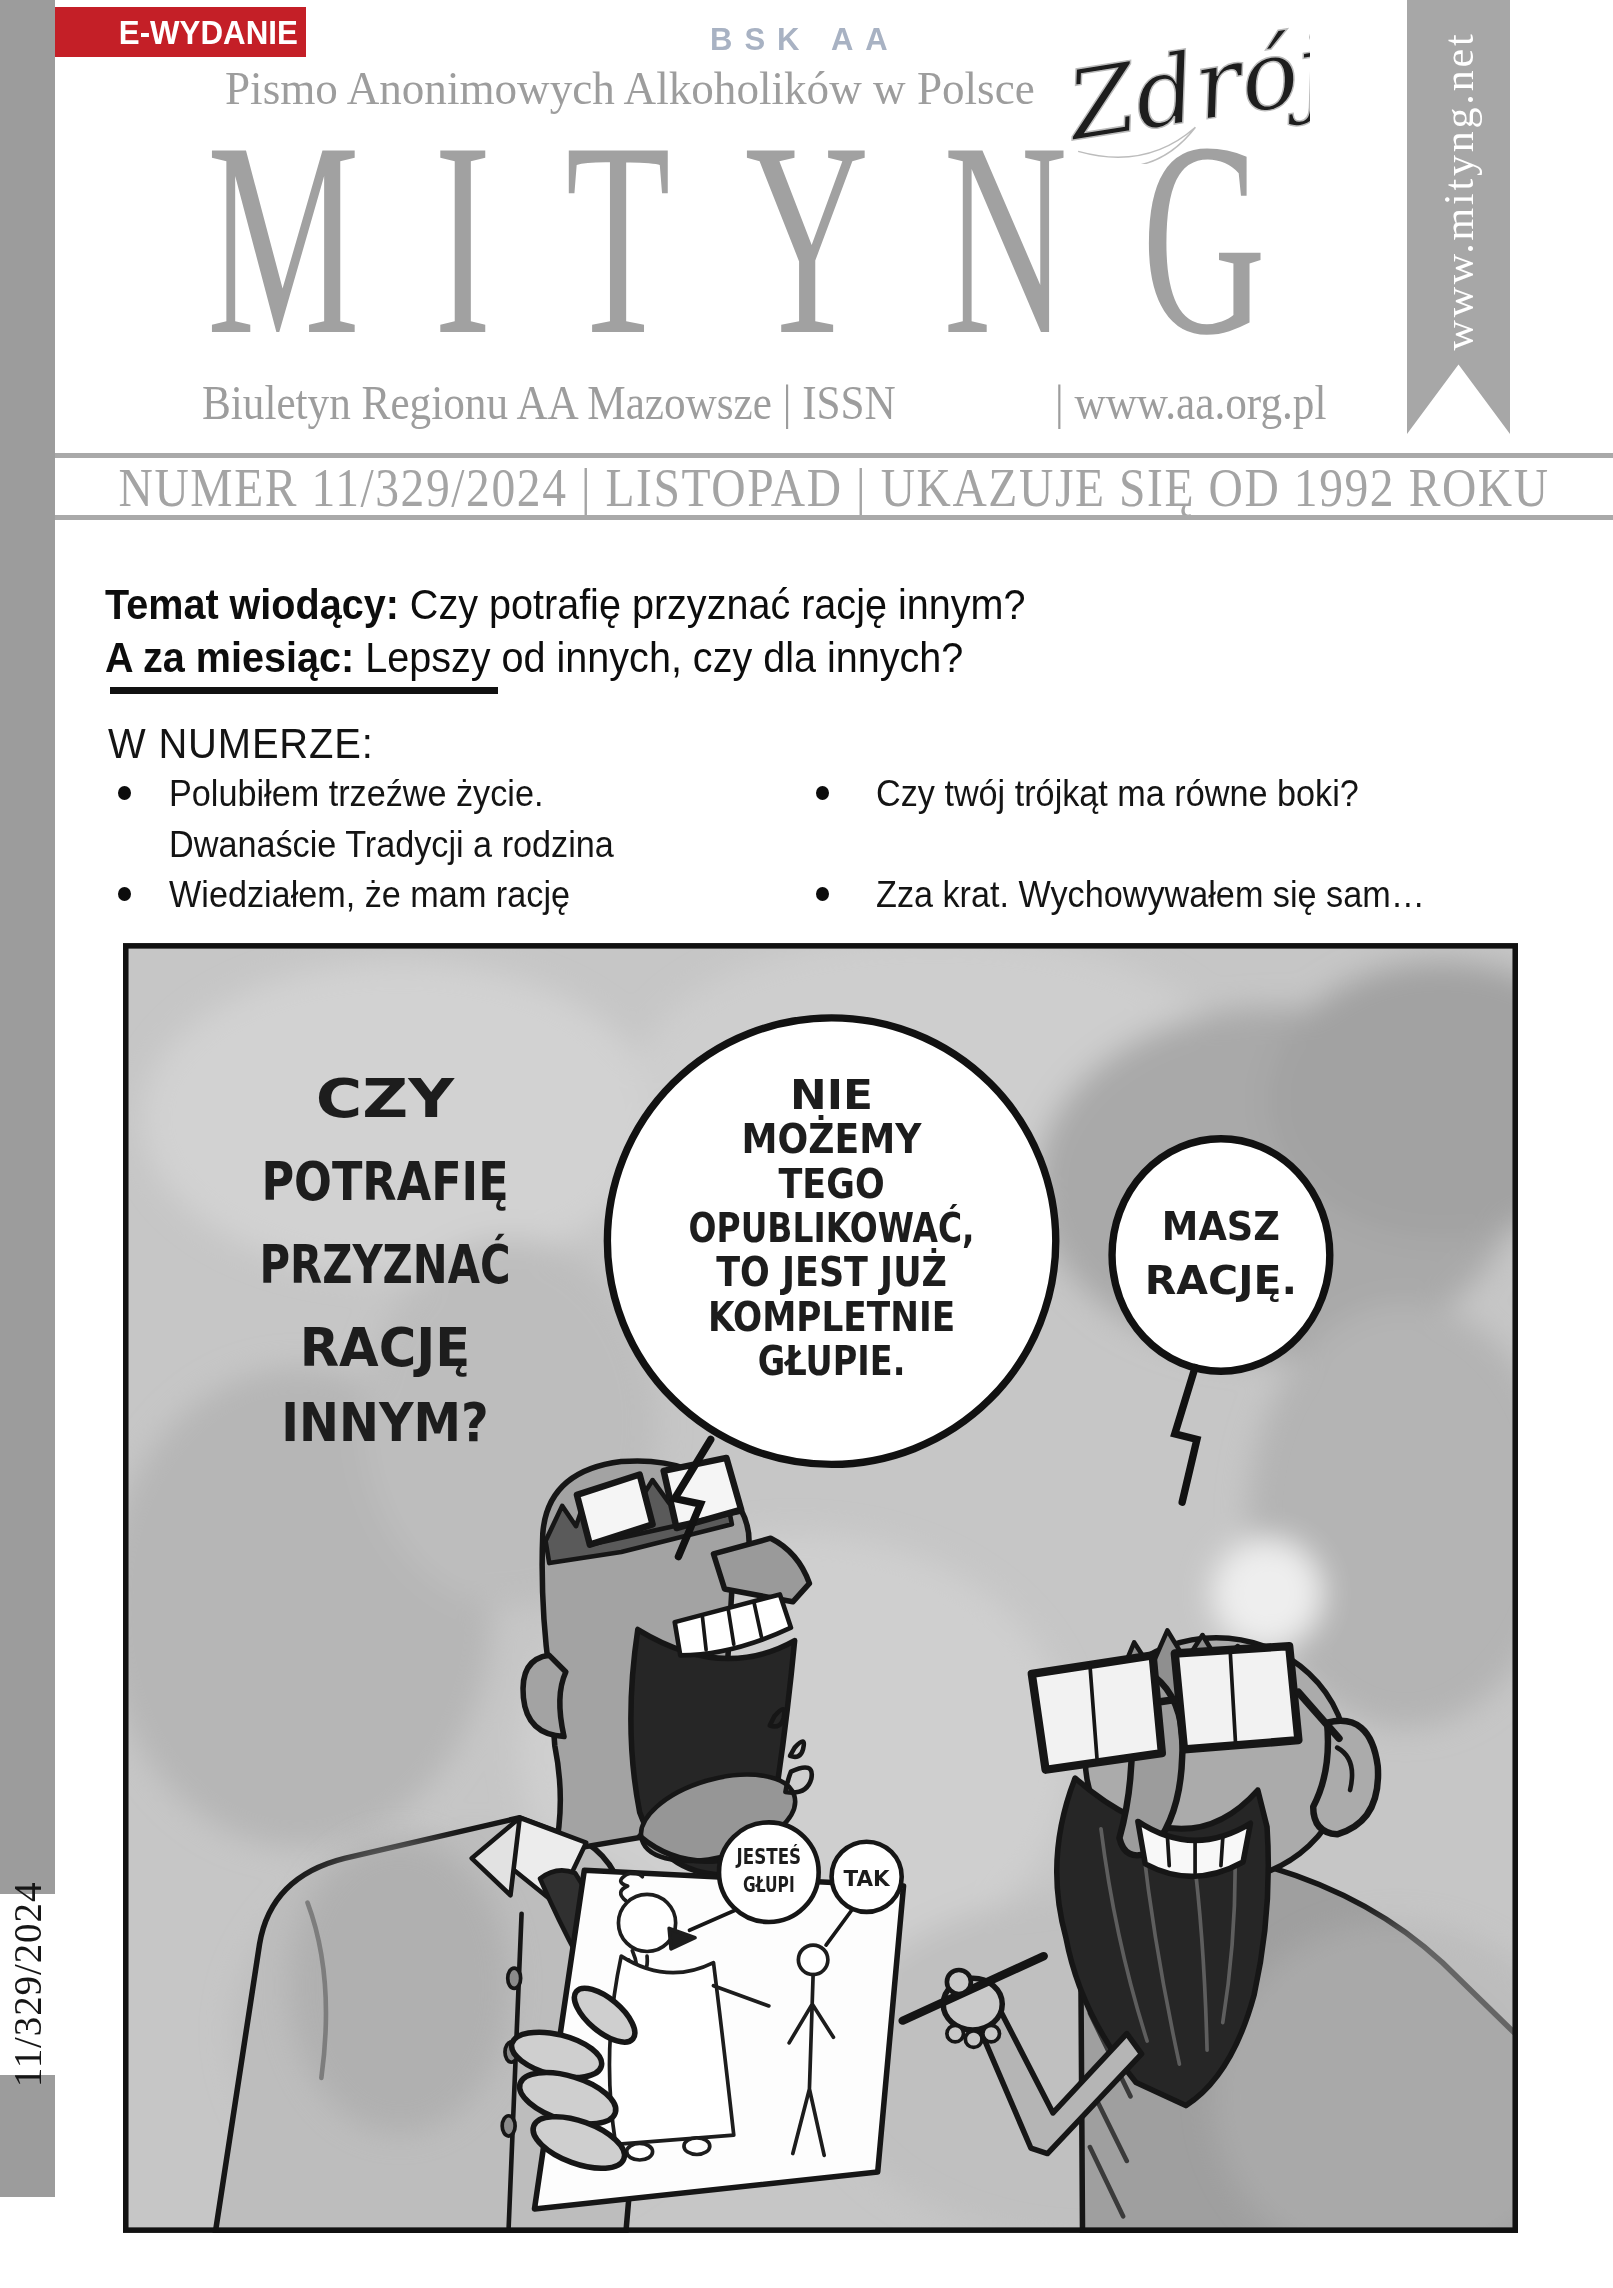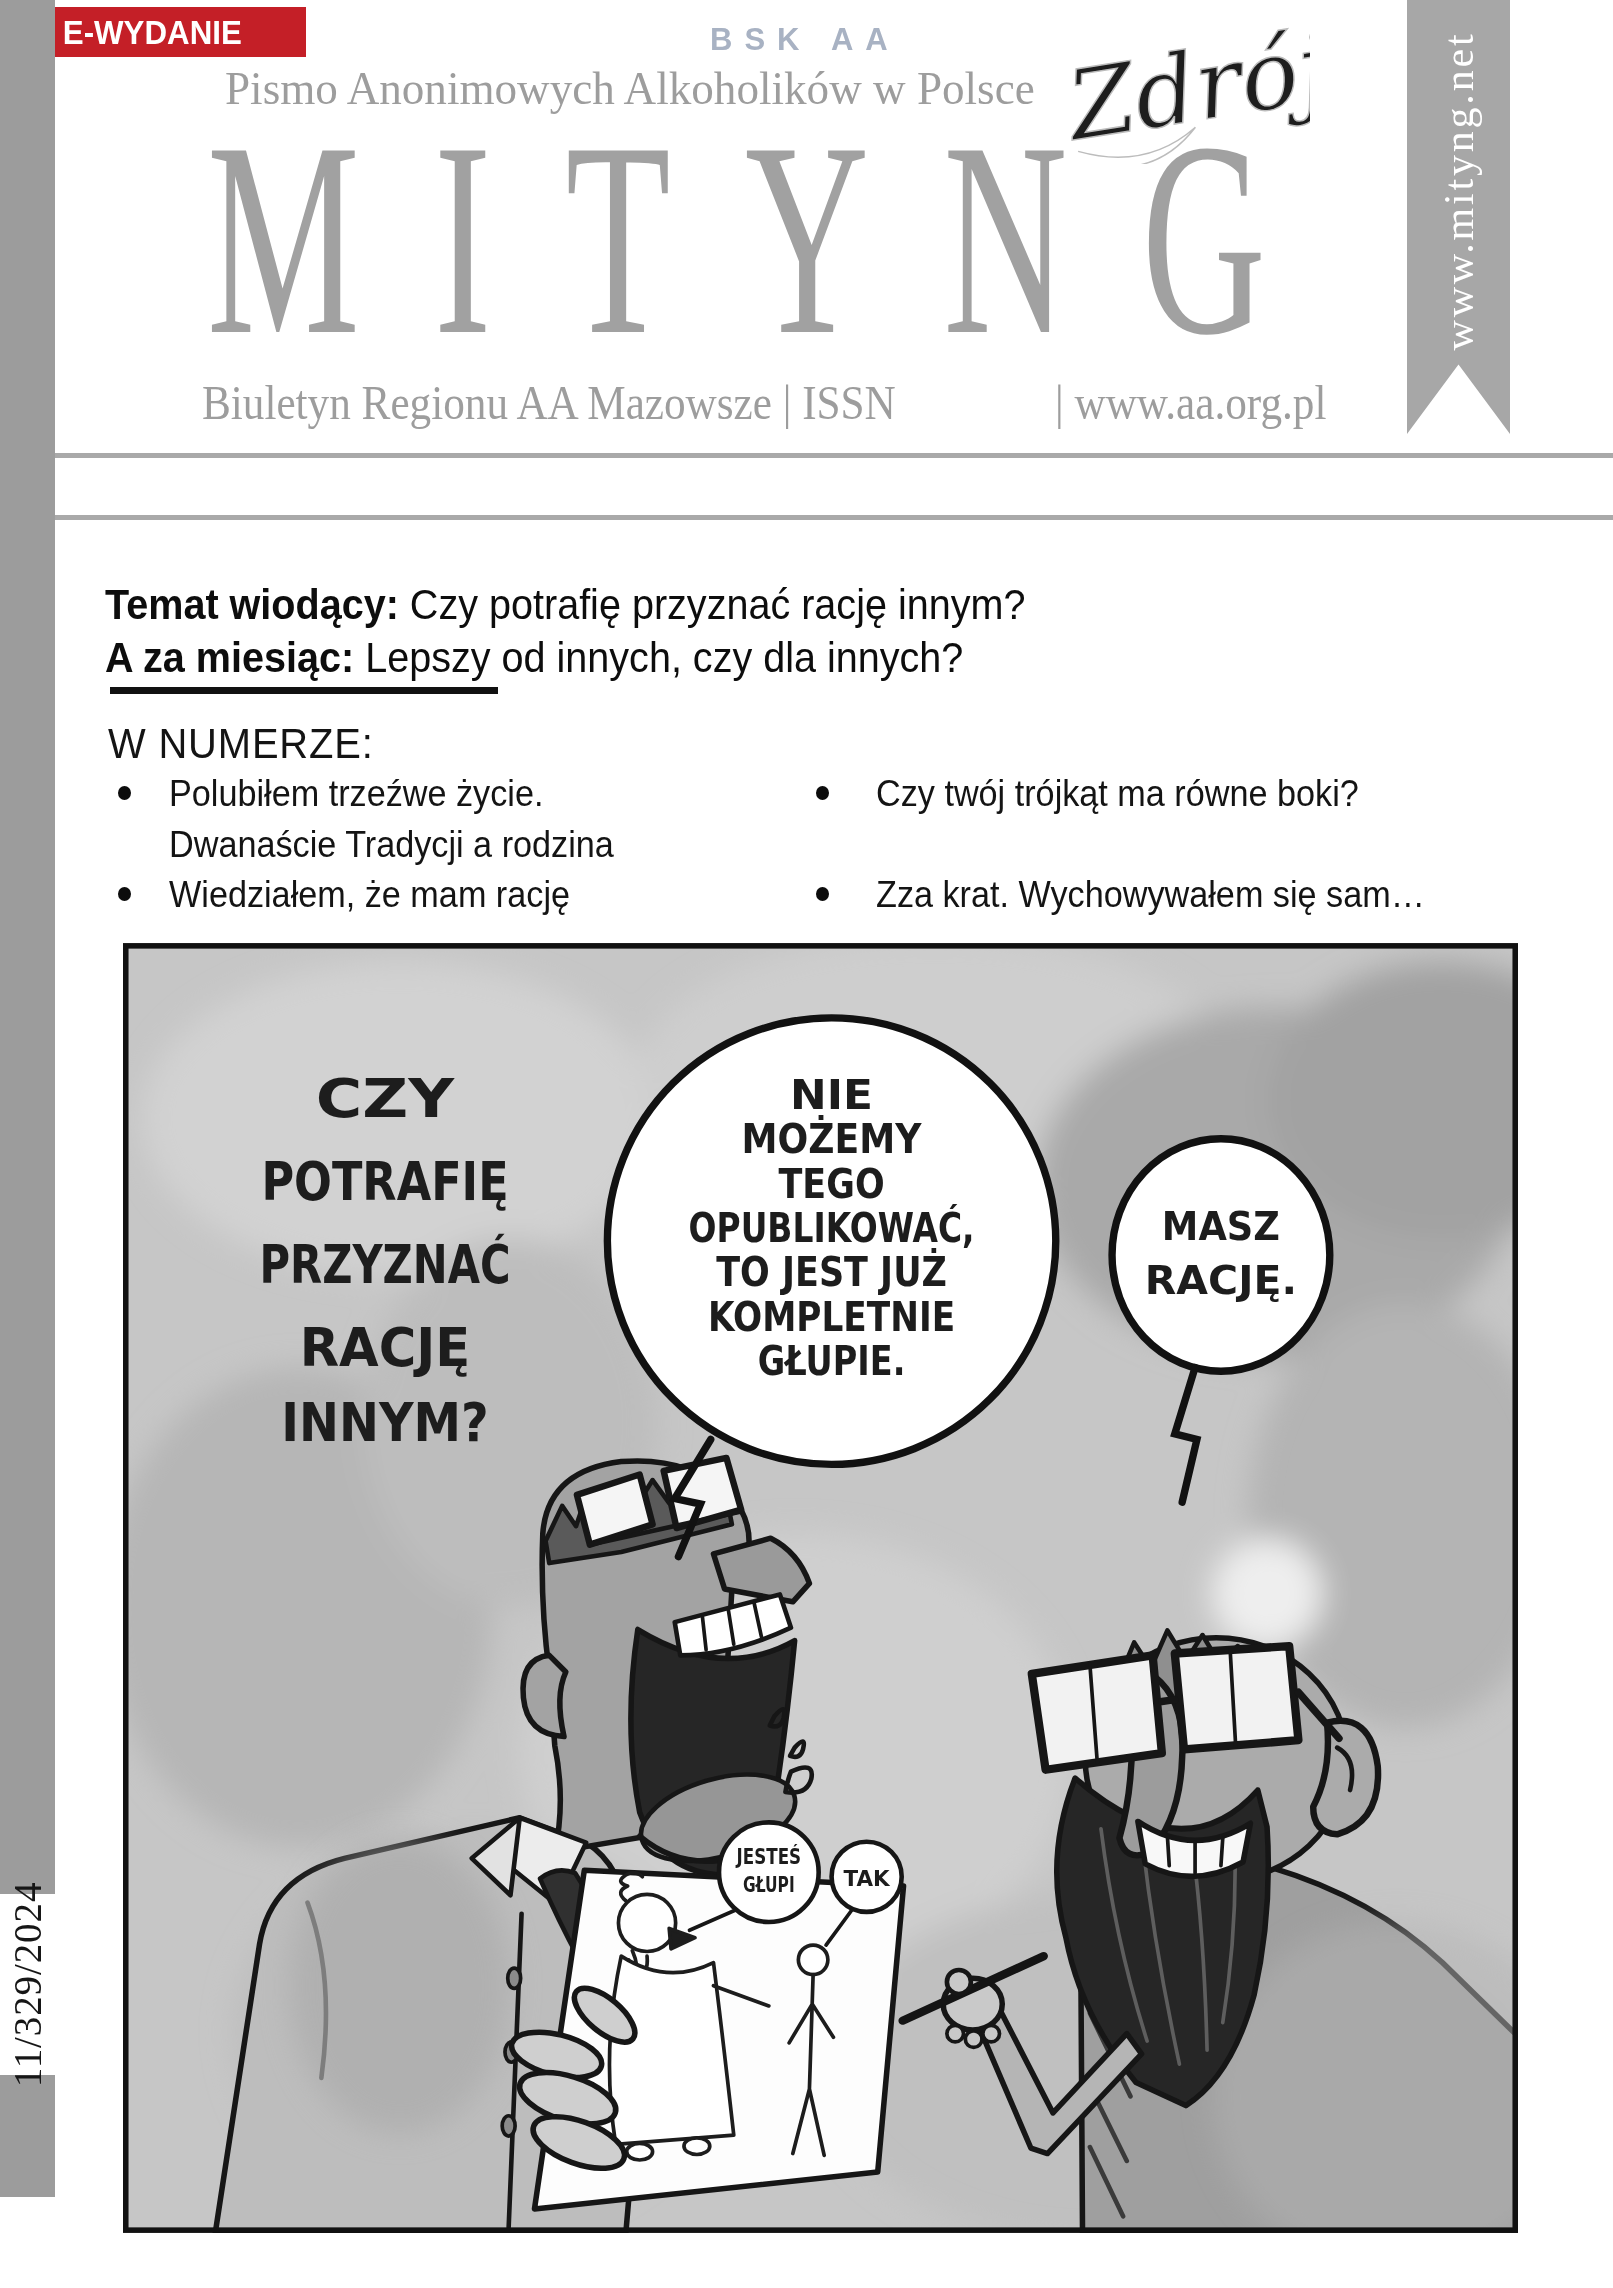--- a/index.html
+++ b/index.html
@@ -20,21 +20,21 @@
 
   
   #spine-bar{left:0;top:0;width:55px;height:2197px;background:var(--bar-gray);}
   #spine-tab{left:0;top:1894px;width:55px;height:181px;background:#ffffff;
     display:flex;align-items:center;justify-content:center;}
   #spine-tab span{transform:rotate(-90deg);white-space:nowrap;font-size:39px;color:#161616;
     font-family:"Liberation Serif",serif;letter-spacing:0.9px;}
 
   
   #edition-badge{left:55px;top:7.4px;width:251px;height:50px;background:var(--accent-red);
-    display:flex;align-items:center;justify-content:flex-start;}
+    display:flex;align-items:center;justify-content:flex-end;}
   #edition-badge span{color:#fff;font-family:"Liberation Sans",sans-serif;font-weight:bold;
     font-size:34px;letter-spacing:0px;transform:scaleX(.92);white-space:nowrap;}
 
   
   #org-initials{left:710px;top:22px;width:240px;color:var(--initials-blue);
     font-family:"Liberation Sans",sans-serif;font-weight:bold;font-size:31px;letter-spacing:12px;white-space:nowrap;}
   #tagline{left:225px;top:61px;width:868px;color:#9d9d9d;font-size:47px;white-space:nowrap;
     transform:scaleX(.96);transform-origin:left;}
   #zdroj-logo{left:1052px;top:26px;width:258px;height:138px;}
   #page-title{left:207px;top:100px;color:var(--masthead-gray);font-size:277px;line-height:1;
@@ -102,20 +102,23 @@
   <div class="abs" id="page-title">MITYNG</div>
 
   <div class="abs" id="subtitle">Biuletyn Regionu AA Mazowsze | ISSN</div>
   <div class="abs" id="website-right">| www.aa.org.pl</div>
 
   <div class="abs" id="url-ribbon">
     <span>www.mityng.net</span>
   </div>
 
   <div class="abs banner-rule" style="top:453px"></div>
+  <div class="abs" id="issue-banner">
+    <span>NUMER 11/329/2024 | LISTOPAD | UKAZUJE SIĘ OD 1992 ROKU</span>
+  </div>
   <div class="abs banner-rule" style="top:515px"></div>
 
   <div class="abs" id="themes">
     <div><b>Temat wiodący:</b><span> Czy potrafię przyznać rację innym?</span></div>
     <div><b>A za miesiąc:</b><span> Lepszy od innych, czy dla innych?</span></div>
   </div>
 
   <div class="abs" id="section-rule"></div>
 
   <div class="abs sans" id="contents-heading">W NUMERZE:</div>

